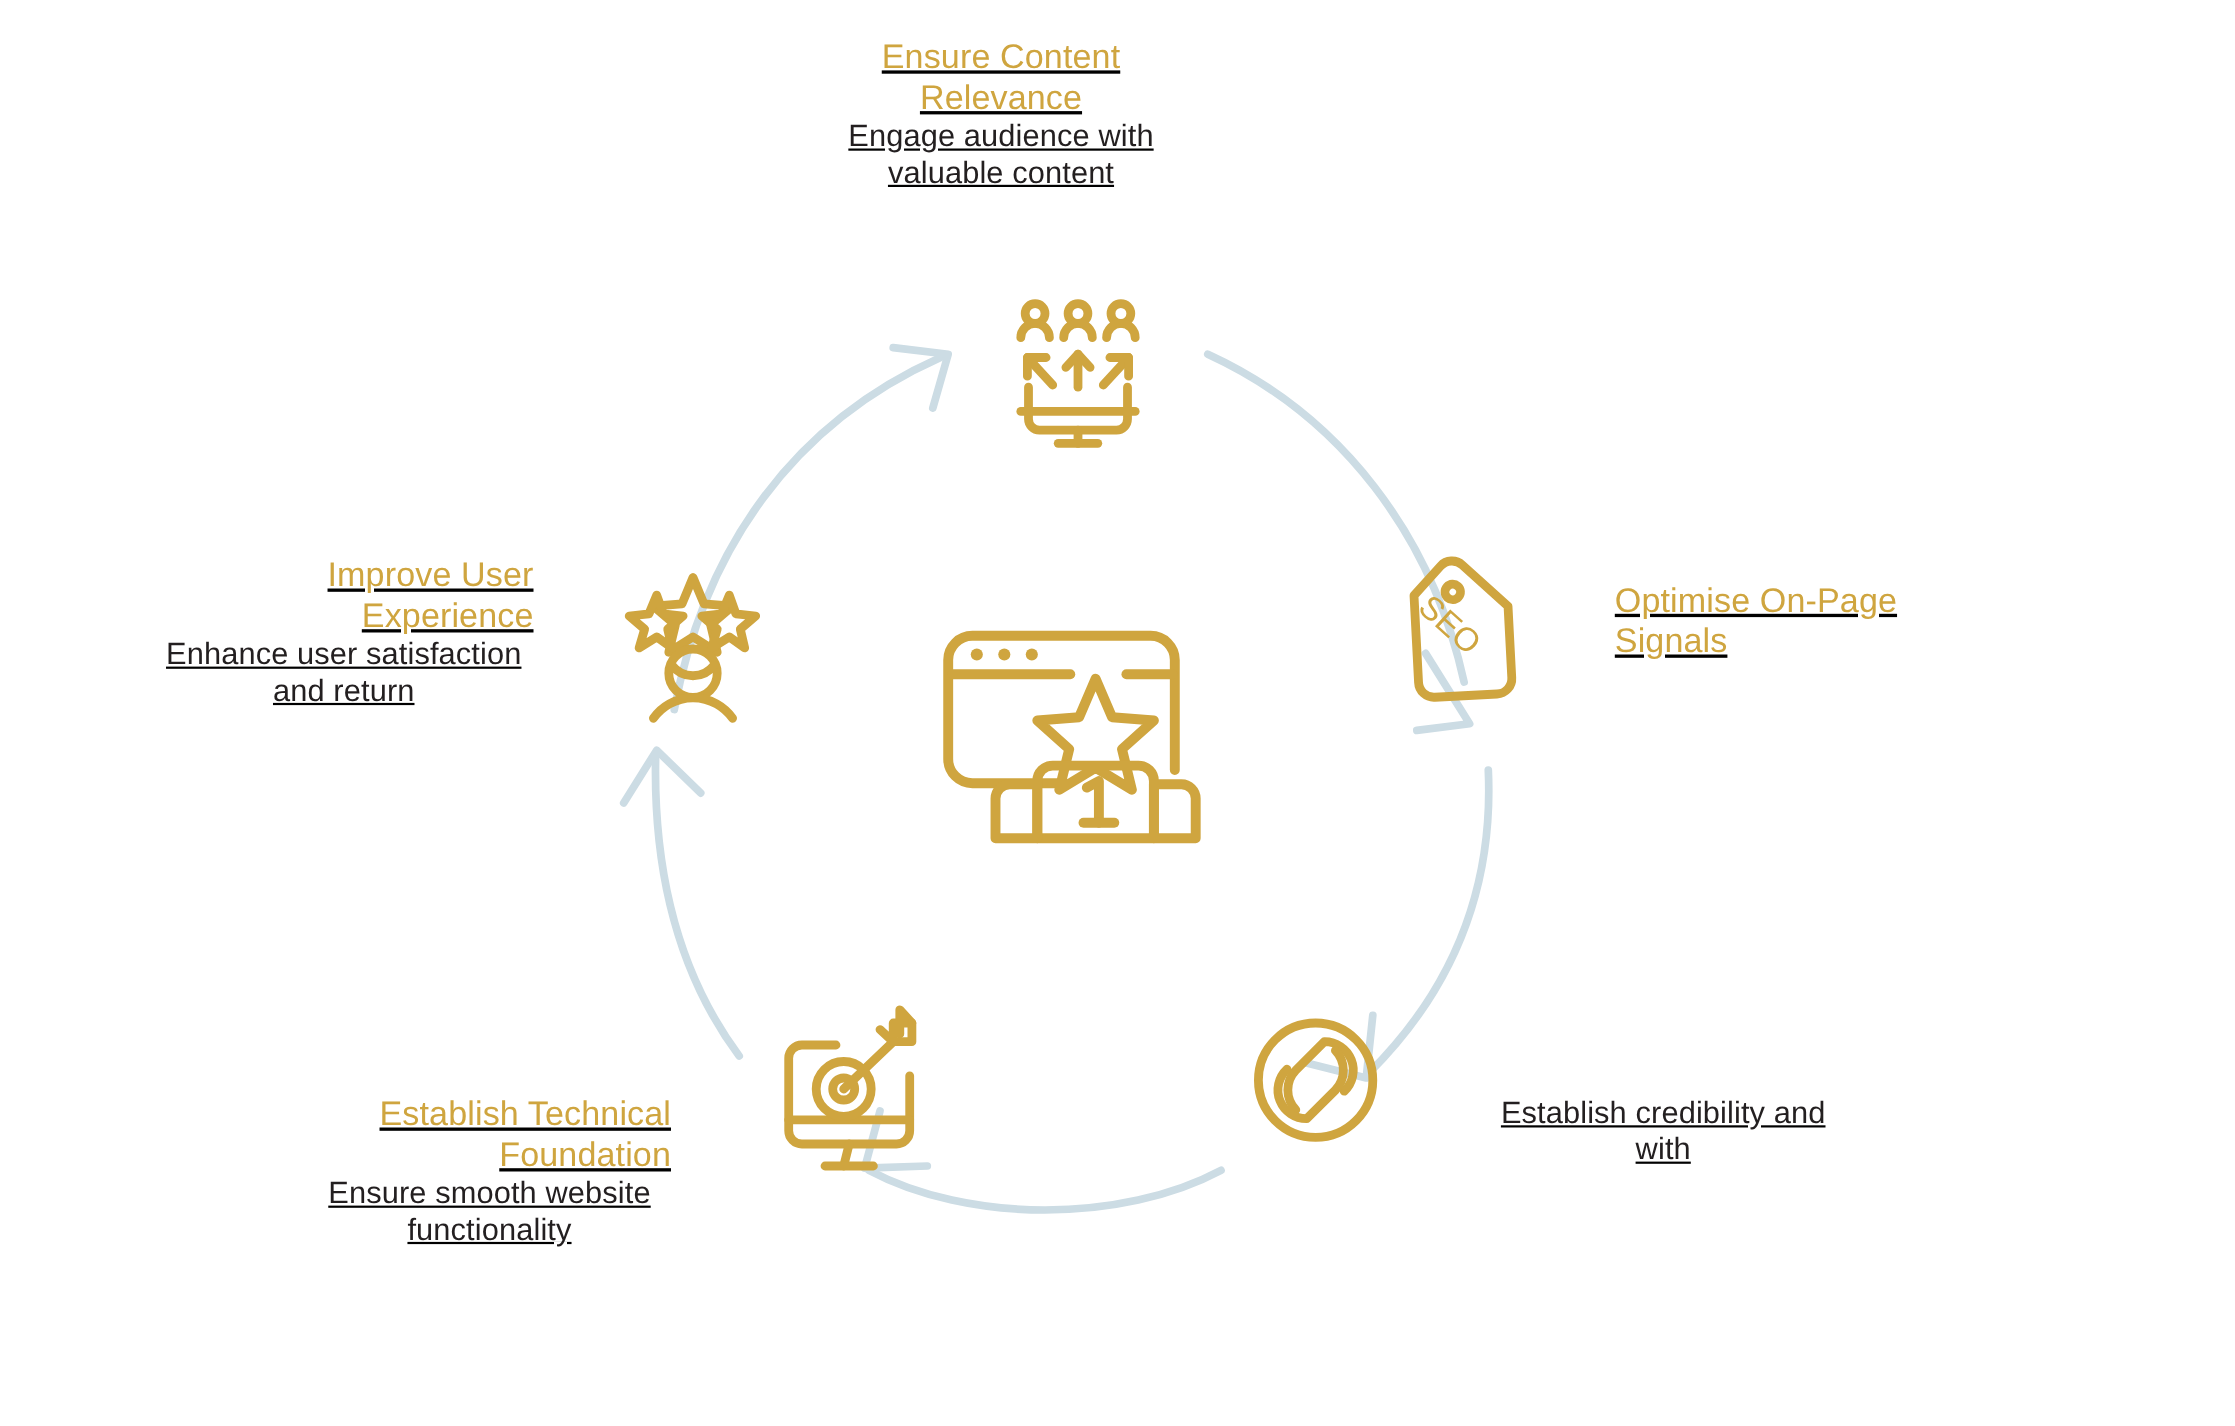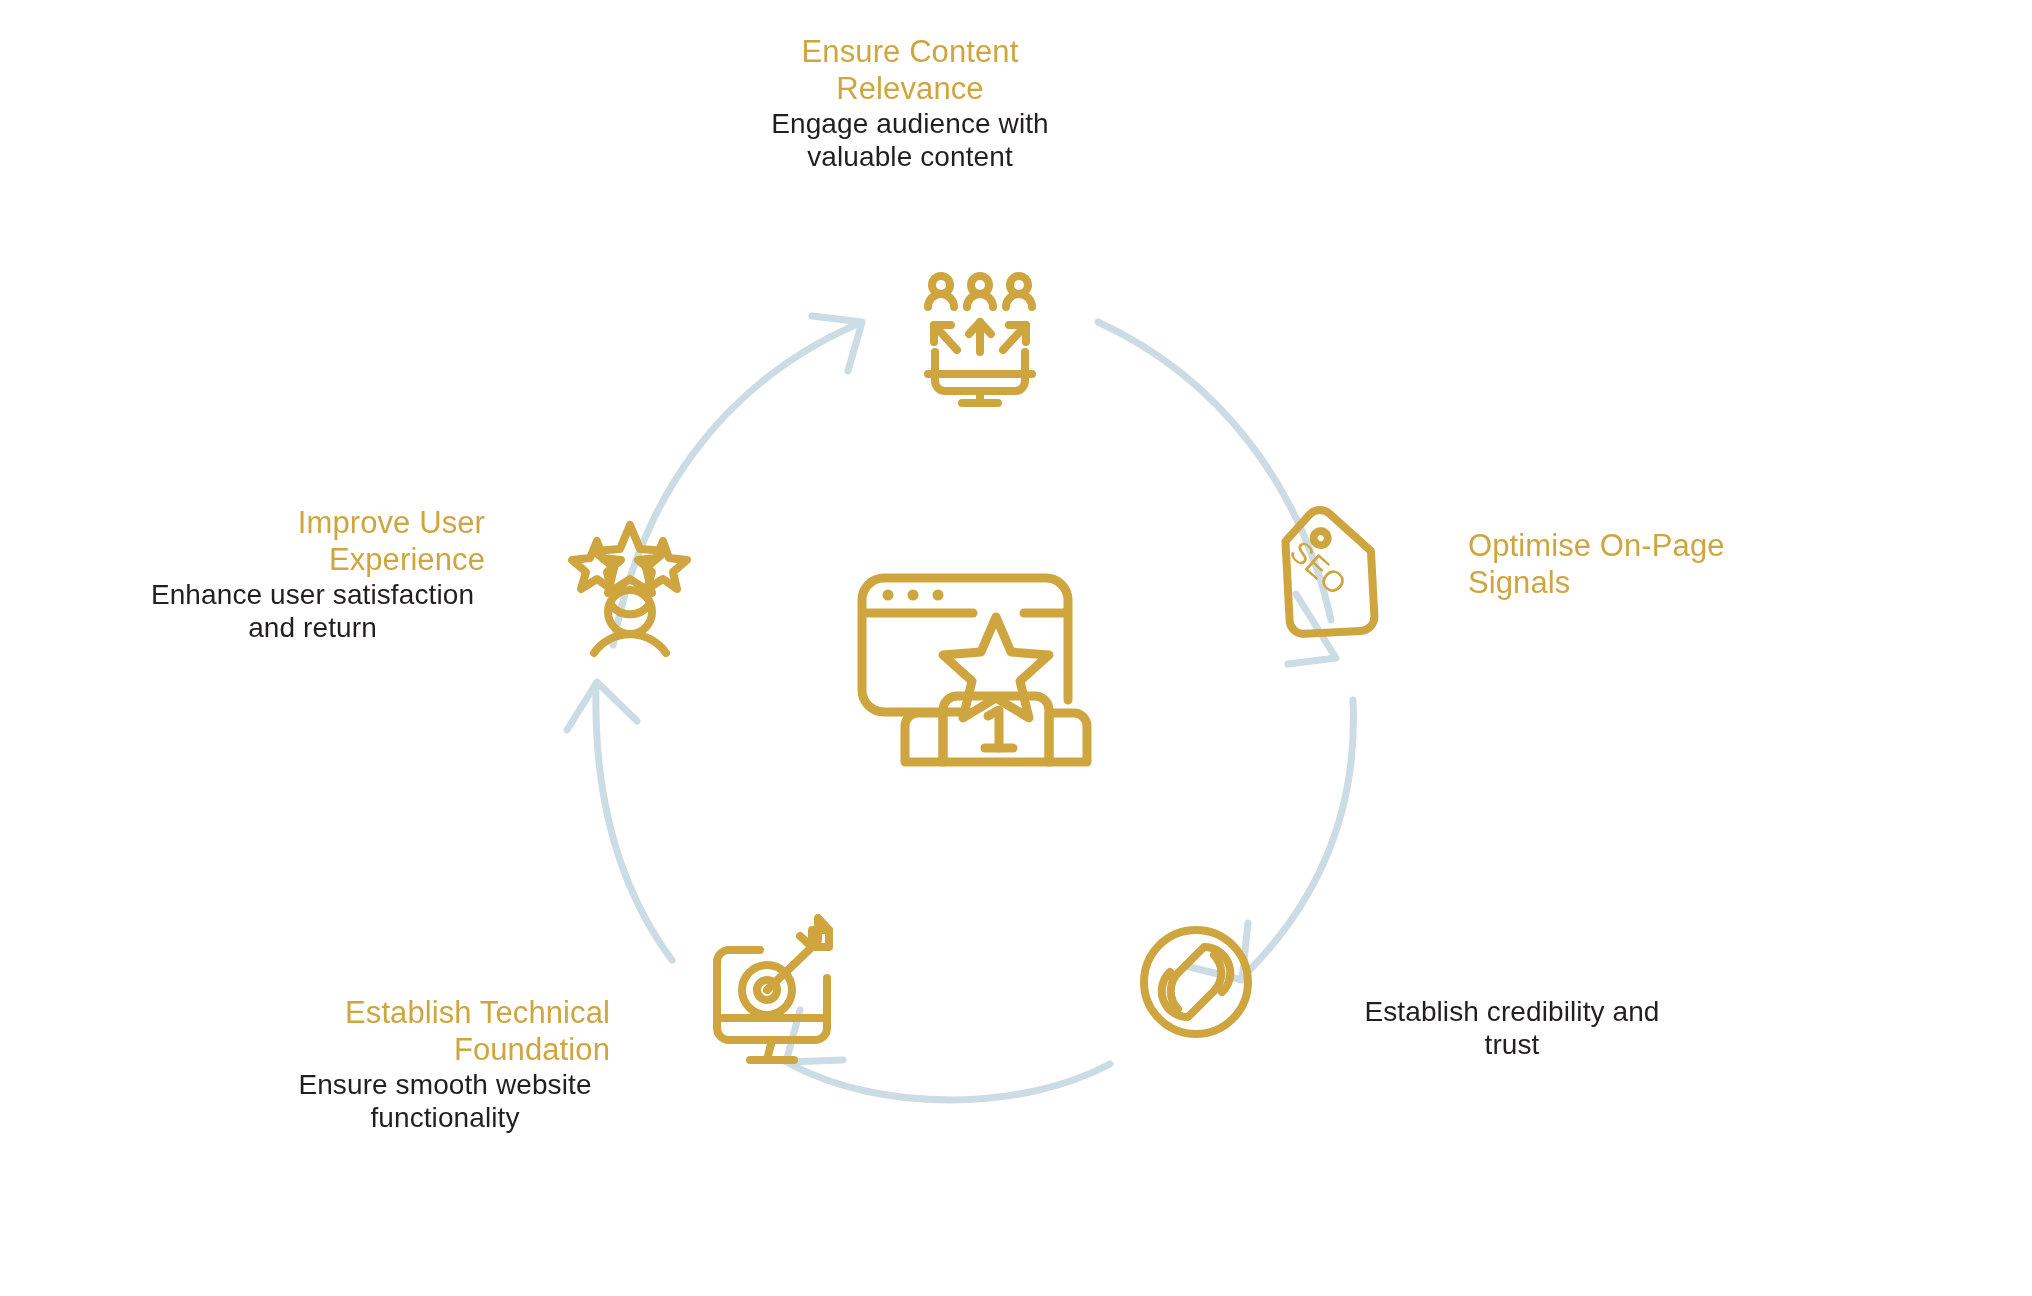--- a/index.html
+++ b/index.html
@@ -19,20 +19,21 @@
   #diagram {
     position: absolute;
     inset: 0;
     width: 2032px;
     height: 1296px;
   }
 
   .label-block {
     position: absolute;
     line-height: 1.18;
+    text-decoration: underline;
   }
   .label-title {
     color: #cfa53f;
     font-size: 31px;
     font-weight: 400;
     letter-spacing: 0.1px;
     margin: 0;
     white-space: pre-line;
   }
   .label-desc {
@@ -226,21 +227,21 @@
 valuable content</p>
 </div>
 
 <div class="label-block lbl-right">
   <p class="label-title">Optimise On-Page
 Signals</p>
 </div>
 
 <div class="label-block lbl-bottom-right">
   <p class="label-desc">Establish credibility and
-trust</p>
+with</p>
 </div>
 
 <div class="label-block lbl-bottom-left">
   <p class="label-title">Establish Technical
 Foundation</p>
   <p class="label-desc">Ensure smooth website
 functionality</p>
 </div>
 
 <div class="label-block lbl-left">

